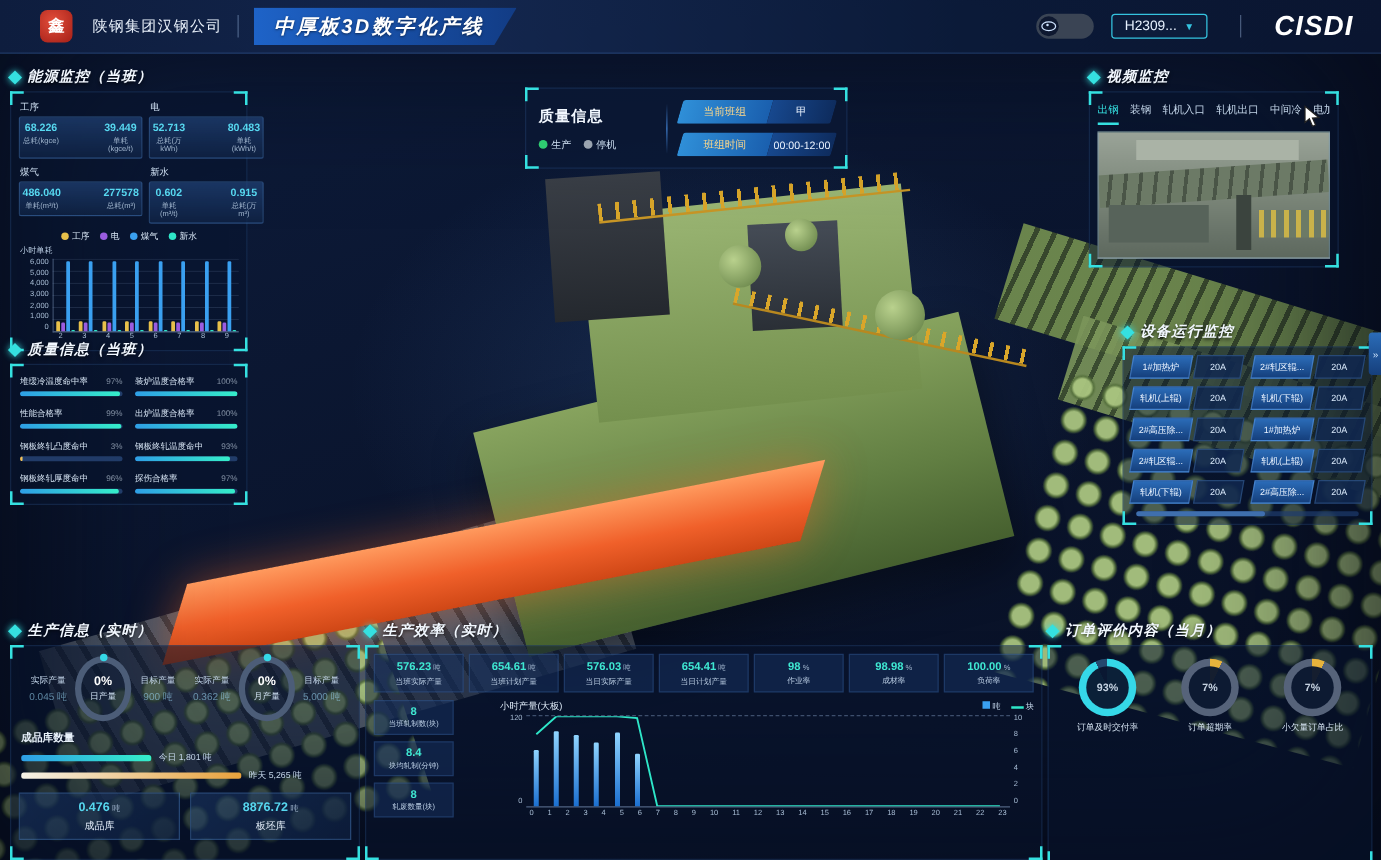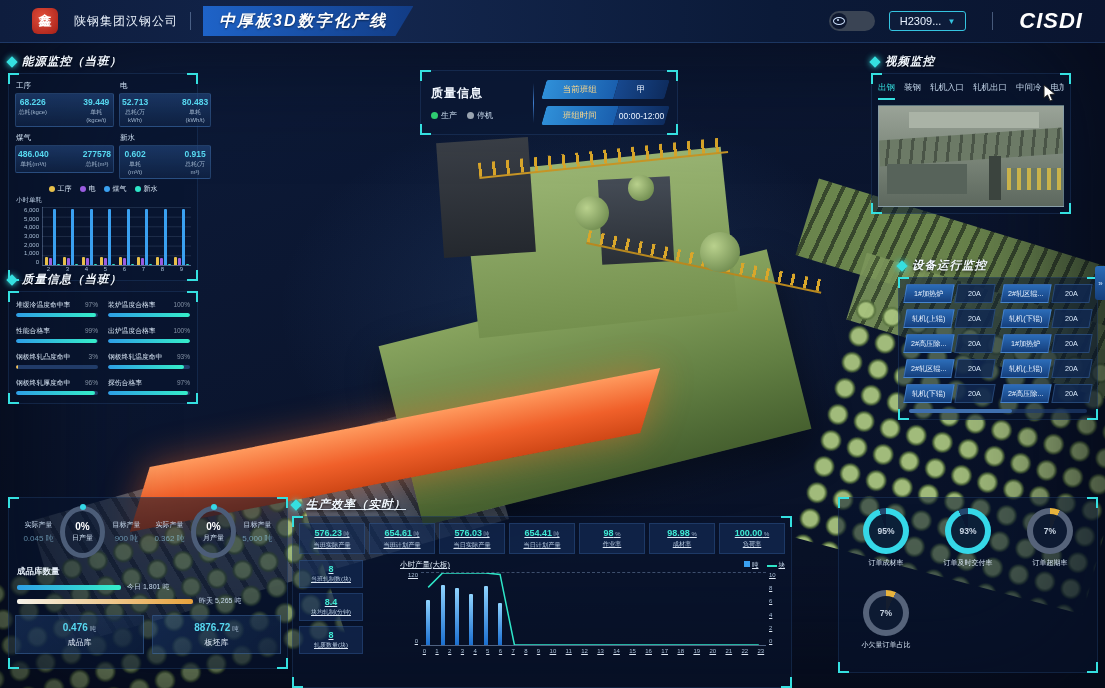--- a/index.html
+++ b/index.html
@@ -157,21 +157,21 @@
   .sbar{display:flex;align-items:center;gap:6px;margin:4px 2px;}
   .strack{height:5px;border-radius:2px;}
   .sbar .stxt{font-size:7px;color:#c6d8ec;white-space:nowrap;}
   .pcards{display:flex;gap:8px;margin-top:9px;}
   .pcard{flex:1;border:1px solid rgba(90,150,220,.3);background:linear-gradient(135deg,rgba(40,80,140,.35),rgba(14,32,64,.7));
      text-align:center;padding:6px 0 5px;}
   .pcard .cv{font-size:10px;font-weight:bold;color:#57d8f0;}
   .pcard .cv small{font-size:6.5px;color:#9fb4cc;font-weight:normal;margin-left:2px;}
   .pcard .cl{font-size:8px;color:#e2ecf8;margin-top:3px;}
   
-  .p-eff{left:292px;top:497px;width:500px;text-decoration:underline;}
+  .p-eff{left:292px;top:497px;width:542px;}
   .p-eff .pbody{height:158px;background:rgba(8,20,45,.5);}
   .estat-row{display:flex;gap:4px;}
   .estat{flex:1;background:rgba(22,48,92,.55);border:1px solid rgba(80,140,220,.22);text-align:center;padding:4px 1px 3px;}
   .estat .sv{font-size:9px;font-weight:bold;color:#3fe8d2;}
   .estat .sv small{font-size:6px;color:#9fb4cc;font-weight:normal;}
   .estat .sl{font-size:6.2px;color:#b9cce2;margin-top:2px;white-space:nowrap;overflow:hidden;}
   .eff-main{display:flex;margin-top:6px;gap:6px;}
   .eff-side{width:64px;display:flex;flex-direction:column;gap:5px;}
   .sstat{background:rgba(22,48,92,.55);border:1px solid rgba(80,140,220,.22);text-align:center;padding:3px 1px;}
   .sstat .sv{font-size:9px;font-weight:bold;color:#3fe8d2;}
@@ -665,20 +665,24 @@
       <div class="escroll">
         <div class="ethumb"></div>
       </div>
     </div>
   </div>
   <div class="side-tab">
     <span>»</span>
   </div>
 
   <div class="panel p-prod">
+    <div class="ptitle">
+        <span class="diam"></span>
+      <span>生产信息（实时）</span>
+      </div>
     <div class="pbody">
         <span class="c tl"></span>
         <span class="c tr"></span>
         <span class="c bl"></span>
         <span class="c br"></span>
       <div class="pg-row" id="prod-gauges">
           <div class="pg-block">
             <div class="bl">实际产量</div>
             <div class="bv">0.045 吨</div>
           </div>
@@ -862,32 +866,30 @@
               <div>21</div>
               <div>22</div>
               <div>23</div>
             </div>
         </div>
       </div>
     </div>
   </div>
 
   <div class="panel p-orders">
+    <div class="ptitle">
+        <span class="diam"></span>
+      <span>订单评价内容（当月）</span>
+      </div>
     <div class="pbody">
         <span class="c tl"></span>
         <span class="c tr"></span>
         <span class="c bl"></span>
         <span class="c br"></span>
         <div class="oitem">
-          <div class="donut" style="background: conic-gradient(rgb(53, 216, 232) 342deg, rgb(36, 73, 110) 0deg);">
-            <b>95%</b>
-          </div>
-          <div class="olab">订单成材率</div>
-        </div>
-        <div class="oitem">
           <div class="donut" style="background: conic-gradient(rgb(53, 216, 232) 334.8deg, rgb(36, 73, 110) 0deg);">
             <b>93%</b>
           </div>
           <div class="olab">订单及时交付率</div>
         </div>
         <div class="oitem">
           <div class="donut" style="background: conic-gradient(rgb(232, 179, 60) 25.2deg, rgb(86, 99, 122) 0deg);">
             <b>7%</b>
           </div>
           <div class="olab">订单超期率</div>

